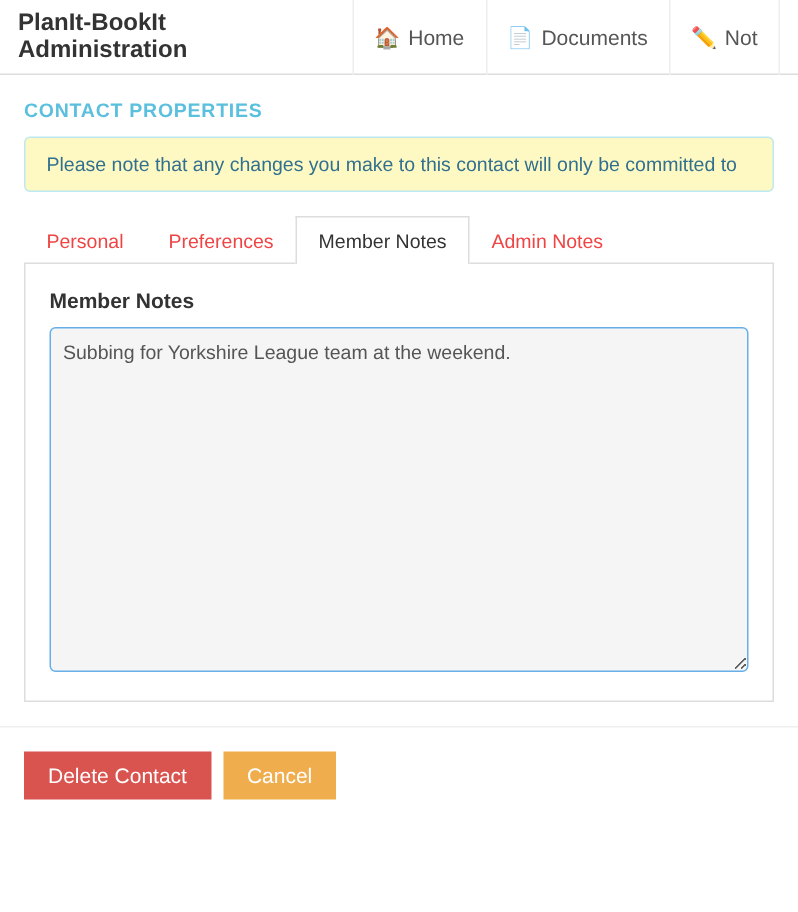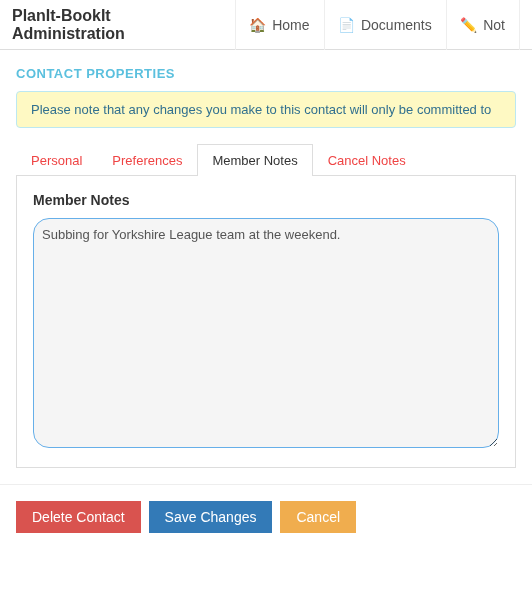--- a/index.html
+++ b/index.html
@@ -114,21 +114,21 @@
       font-size: 14px;
       margin-bottom: 10px;
       color: #333;
     }
 
     
     .notes-textarea {
       width: 100%;
       height: 230px;
       border: 1px solid #66afe9;
-      border-radius: 16px;
+      border-radius: 4px;
       padding: 8px;
       font-size: 13px;
       color: #555;
       resize: vertical;
       background: #f5f5f5;
       outline: none;
       font-family: Arial, Helvetica, sans-serif;
     }
 
     
@@ -188,27 +188,26 @@
   <div class="section-title">CONTACT PROPERTIES</div>
 
   <div class="alert-info">
     <span>Please note that any changes you make to this contact will only be committed to</span>
   </div>
 
   <div class="tabs">
     <a class="tab">Personal</a>
     <a class="tab">Preferences</a>
     <a class="tab active">Member Notes</a>
-    <a class="tab">Cancel Notes</a>
+    <a class="tab">Admin Notes</a>
   </div>
 
   <div class="tab-panel">
     <div class="panel-title">Member Notes</div>
     <textarea class="notes-textarea" placeholder="Enter member notes..." style="">Subbing for Yorkshire League team at the weekend.</textarea>
   </div>
 
 </div>
 
 <div class="footer-bar">
   <button class="btn btn-danger">Delete Contact</button>
-  <button class="btn btn-primary">Save Changes</button>
   <button class="btn btn-warning">Cancel</button>
 </div>
 
 </body></html>

